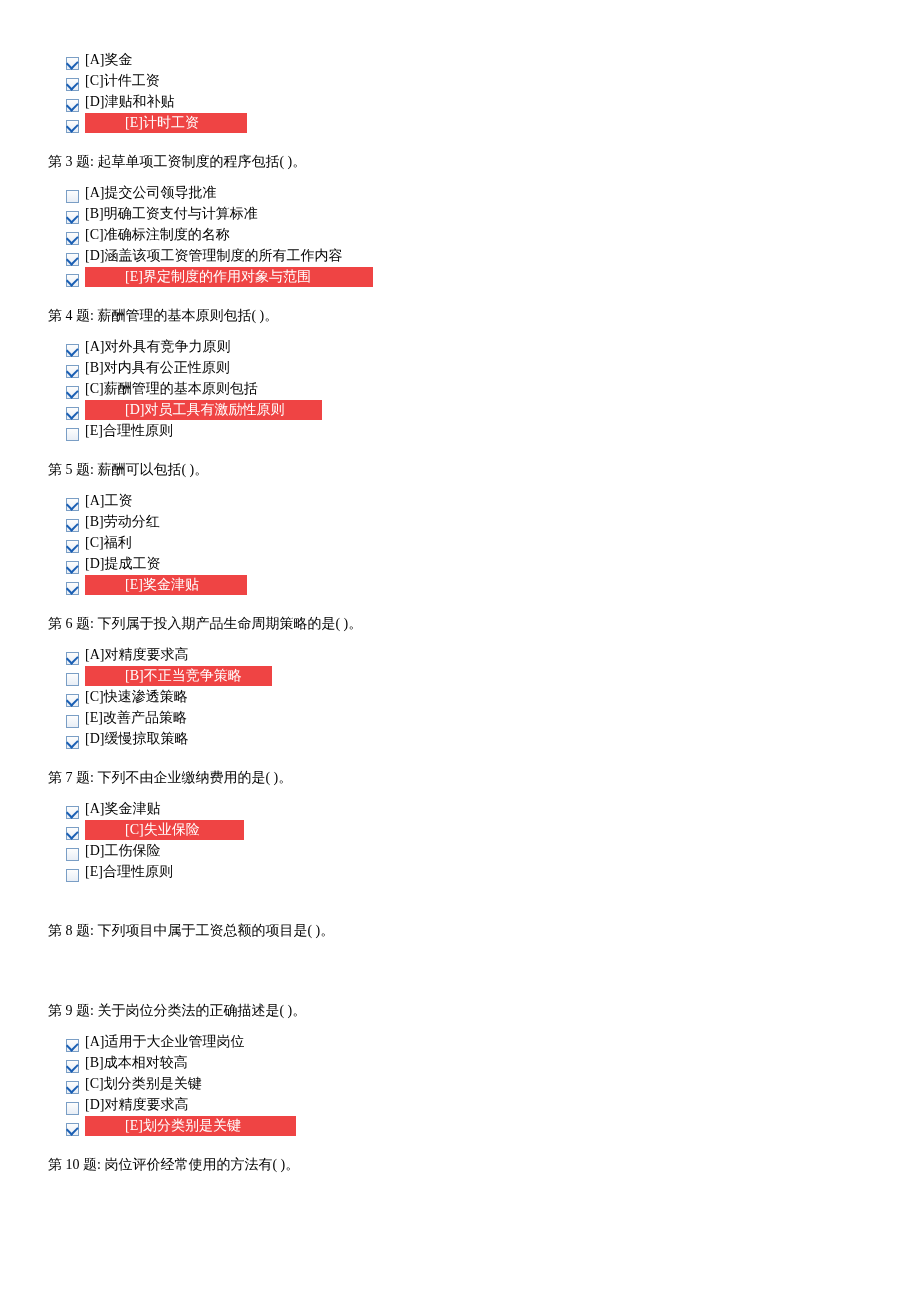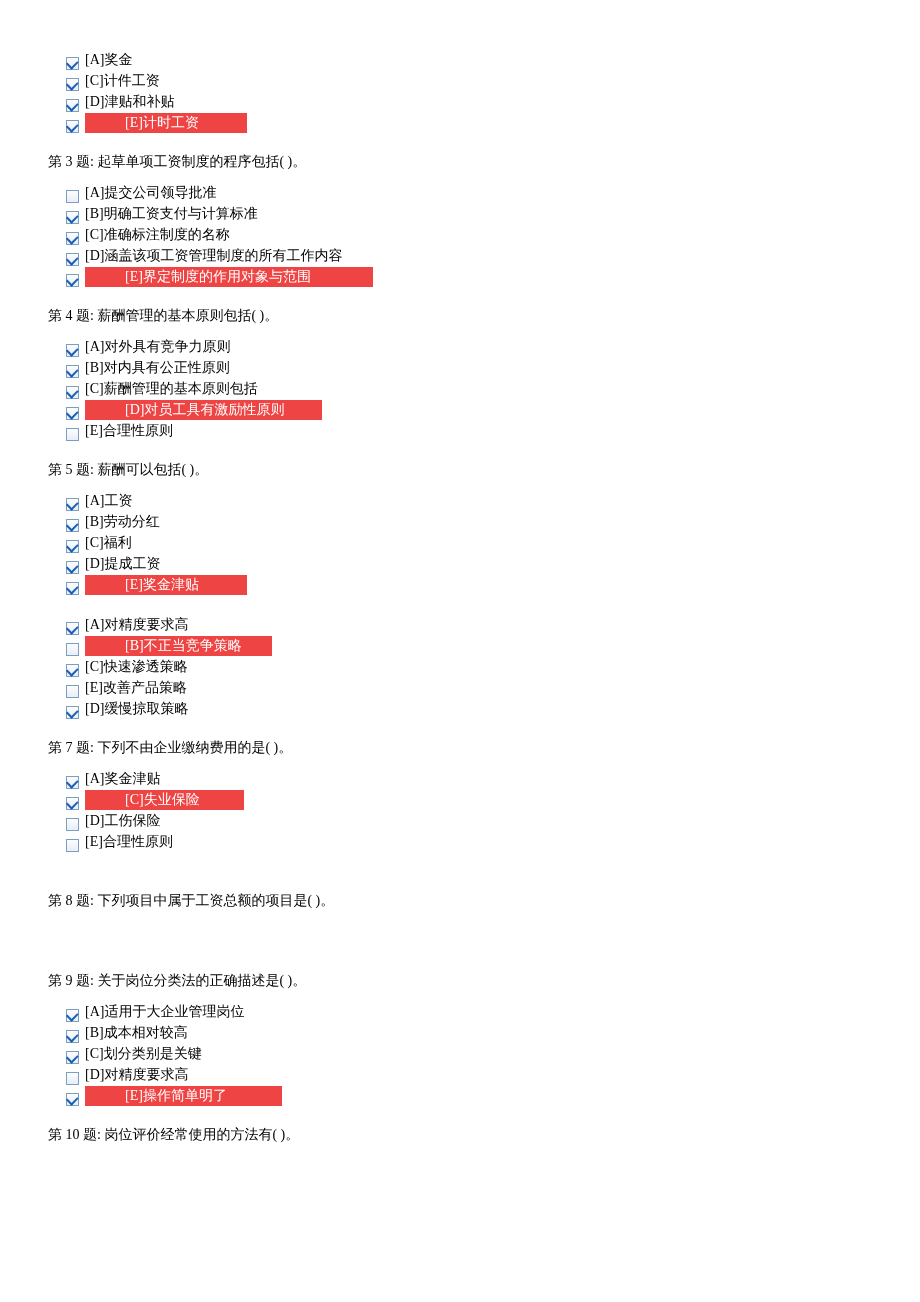--- a/index.html
+++ b/index.html
@@ -154,20 +154,21 @@
           <span class="checkbox checked"></span>
           <span class="label">[D]提成工资</span>
         </div>
         <div class="option">
           <span class="checkbox checked"></span>
           <span class="label hl">[E]奖金津贴            </span>
         </div>
       </div>
     </div>
     <div class="question">
+      <div class="question-title">第 6 题:    下列属于投入期产品生命周期策略的是(    )。</div>
       <div class="options">
         <div class="option">
           <span class="checkbox checked"></span>
           <span class="label">[A]对精度要求高</span>
         </div>
         <div class="option">
           <span class="checkbox"></span>
           <span class="label hl">[B]不正当竞争策略       </span>
         </div>
         <div class="option">
@@ -224,21 +225,21 @@
         <div class="option">
           <span class="checkbox checked"></span>
           <span class="label">[C]划分类别是关键</span>
         </div>
         <div class="option">
           <span class="checkbox"></span>
           <span class="label">[D]对精度要求高</span>
         </div>
         <div class="option">
           <span class="checkbox checked"></span>
-          <span class="label hl">[E]操作简单明了              </span>
+          <span class="label hl">[E]划分类别是关键              </span>
         </div>
       </div>
     </div>
     <div class="question">
       <div class="question-title">第 10 题:    岗位评价经常使用的方法有(    )。</div>
       <div class="spacer"></div>
     </div>
   </div>
 
 </body></html>

